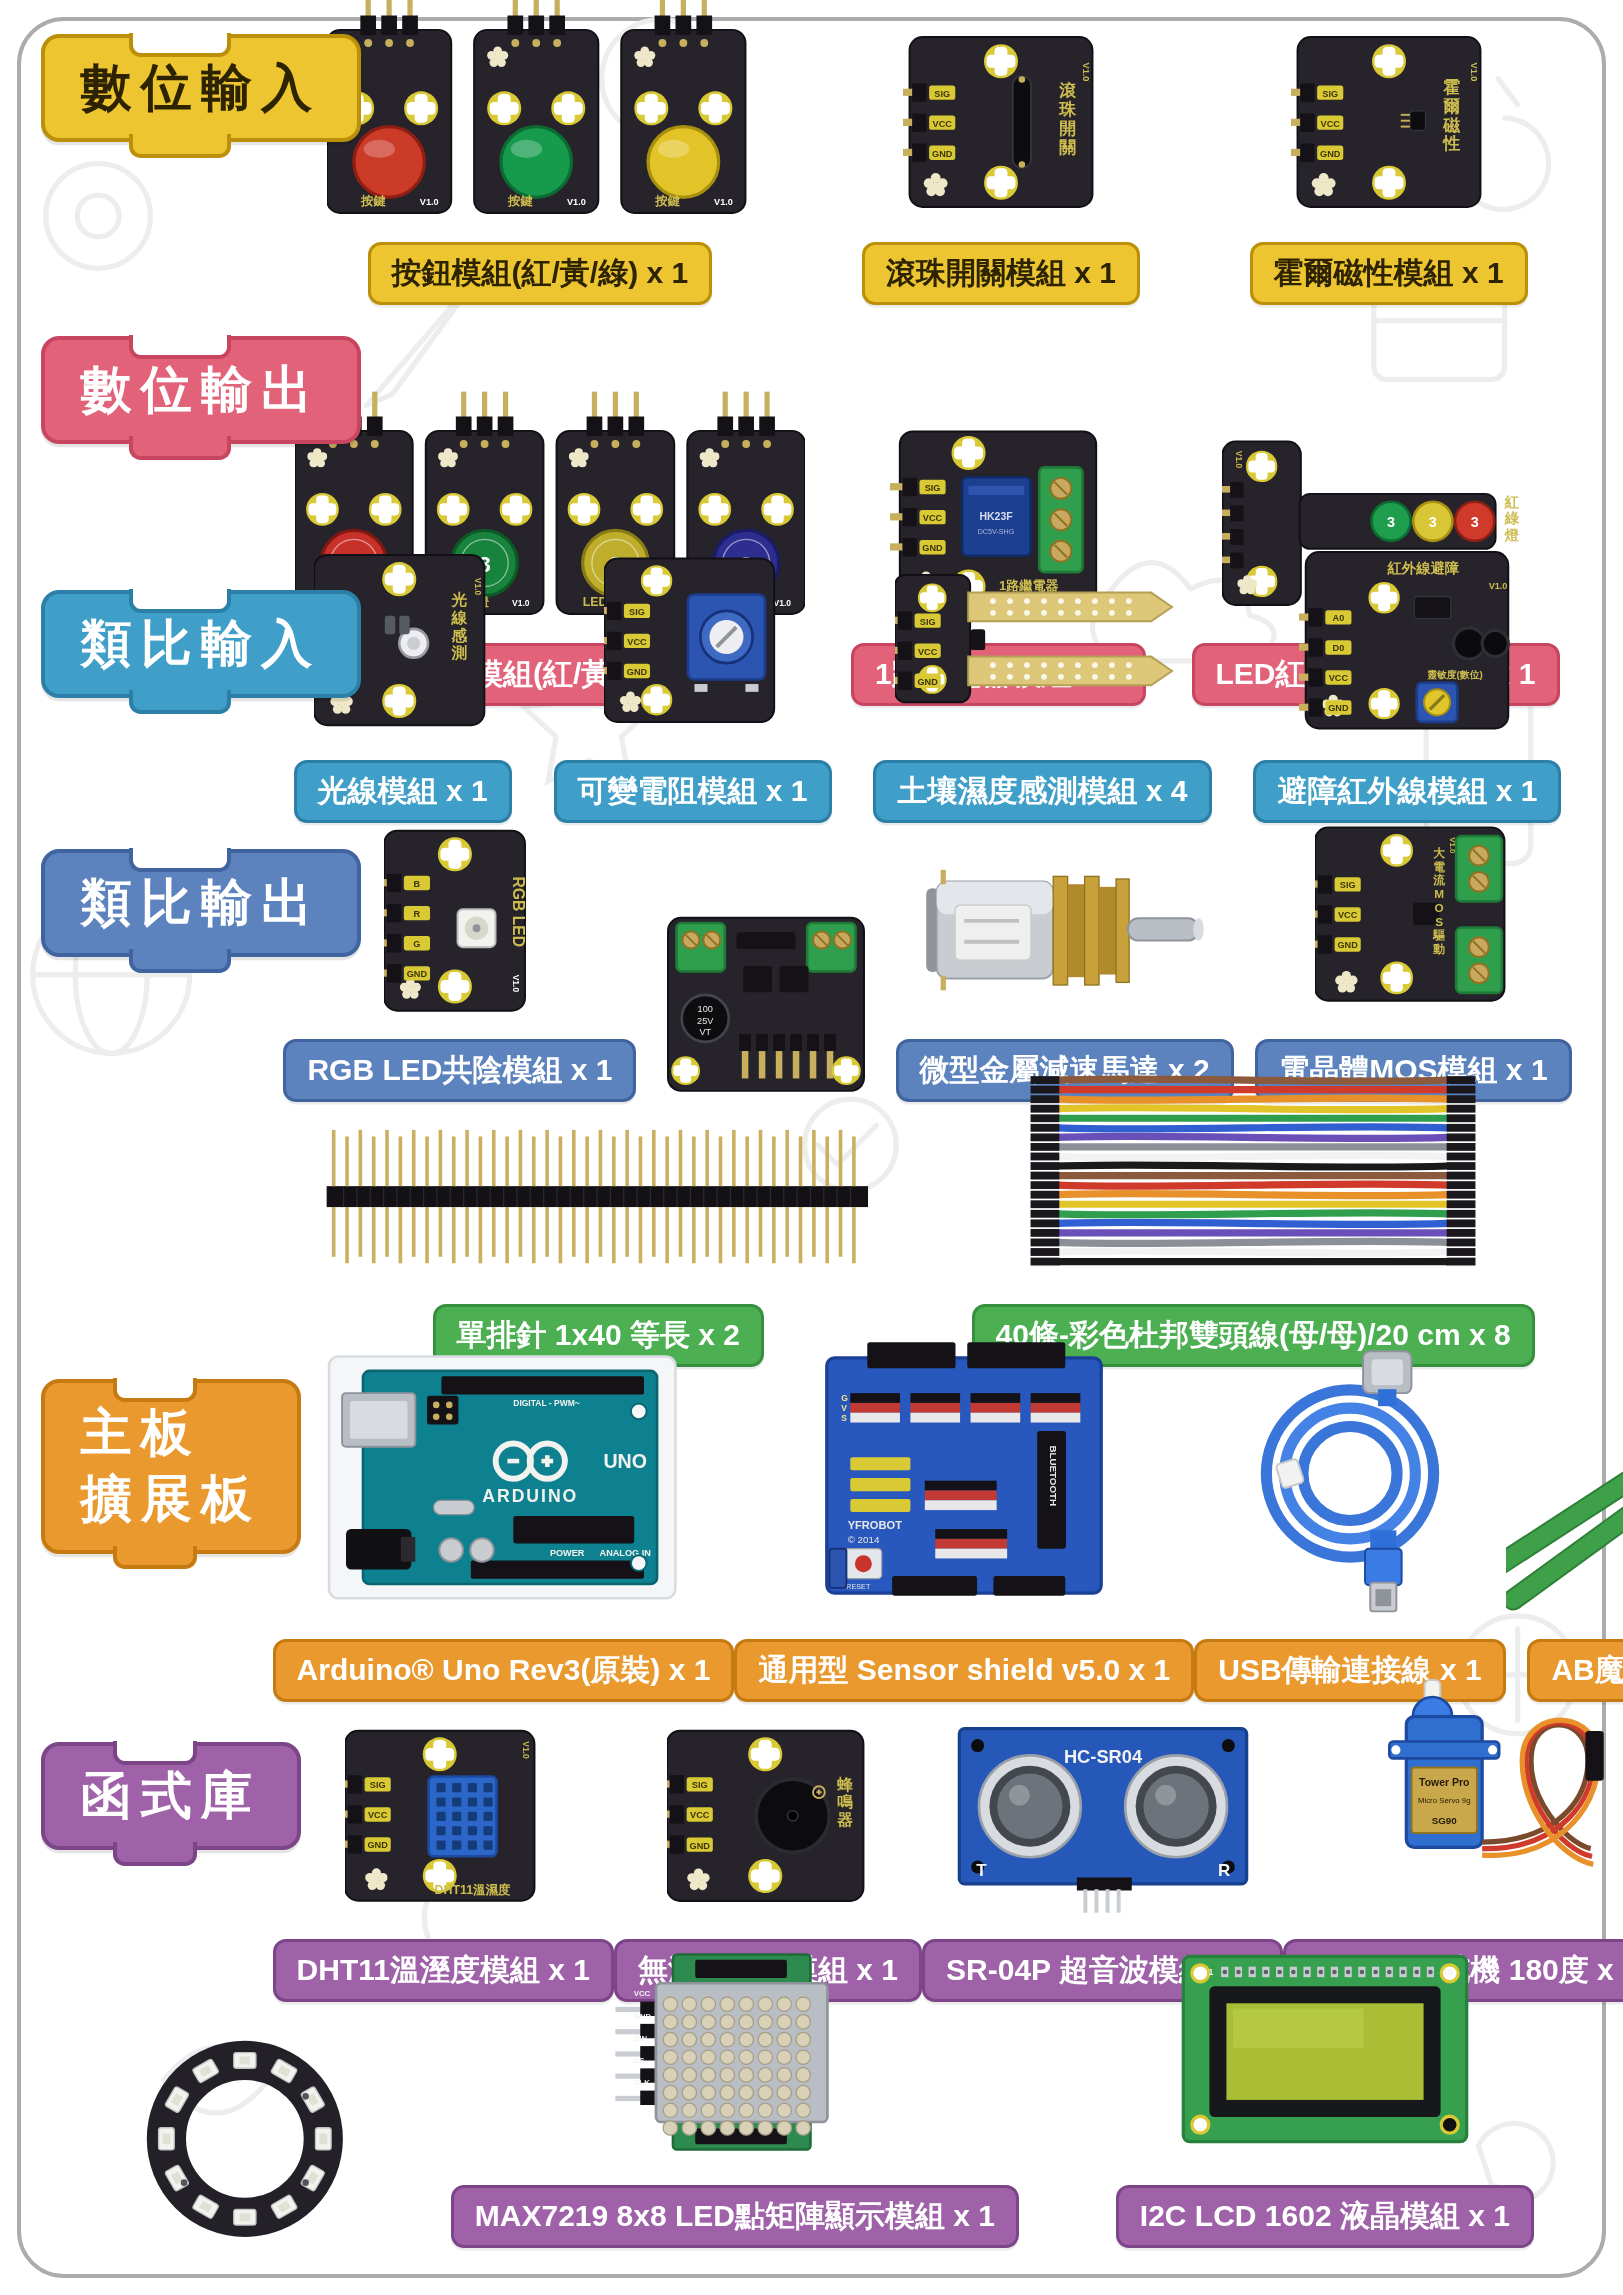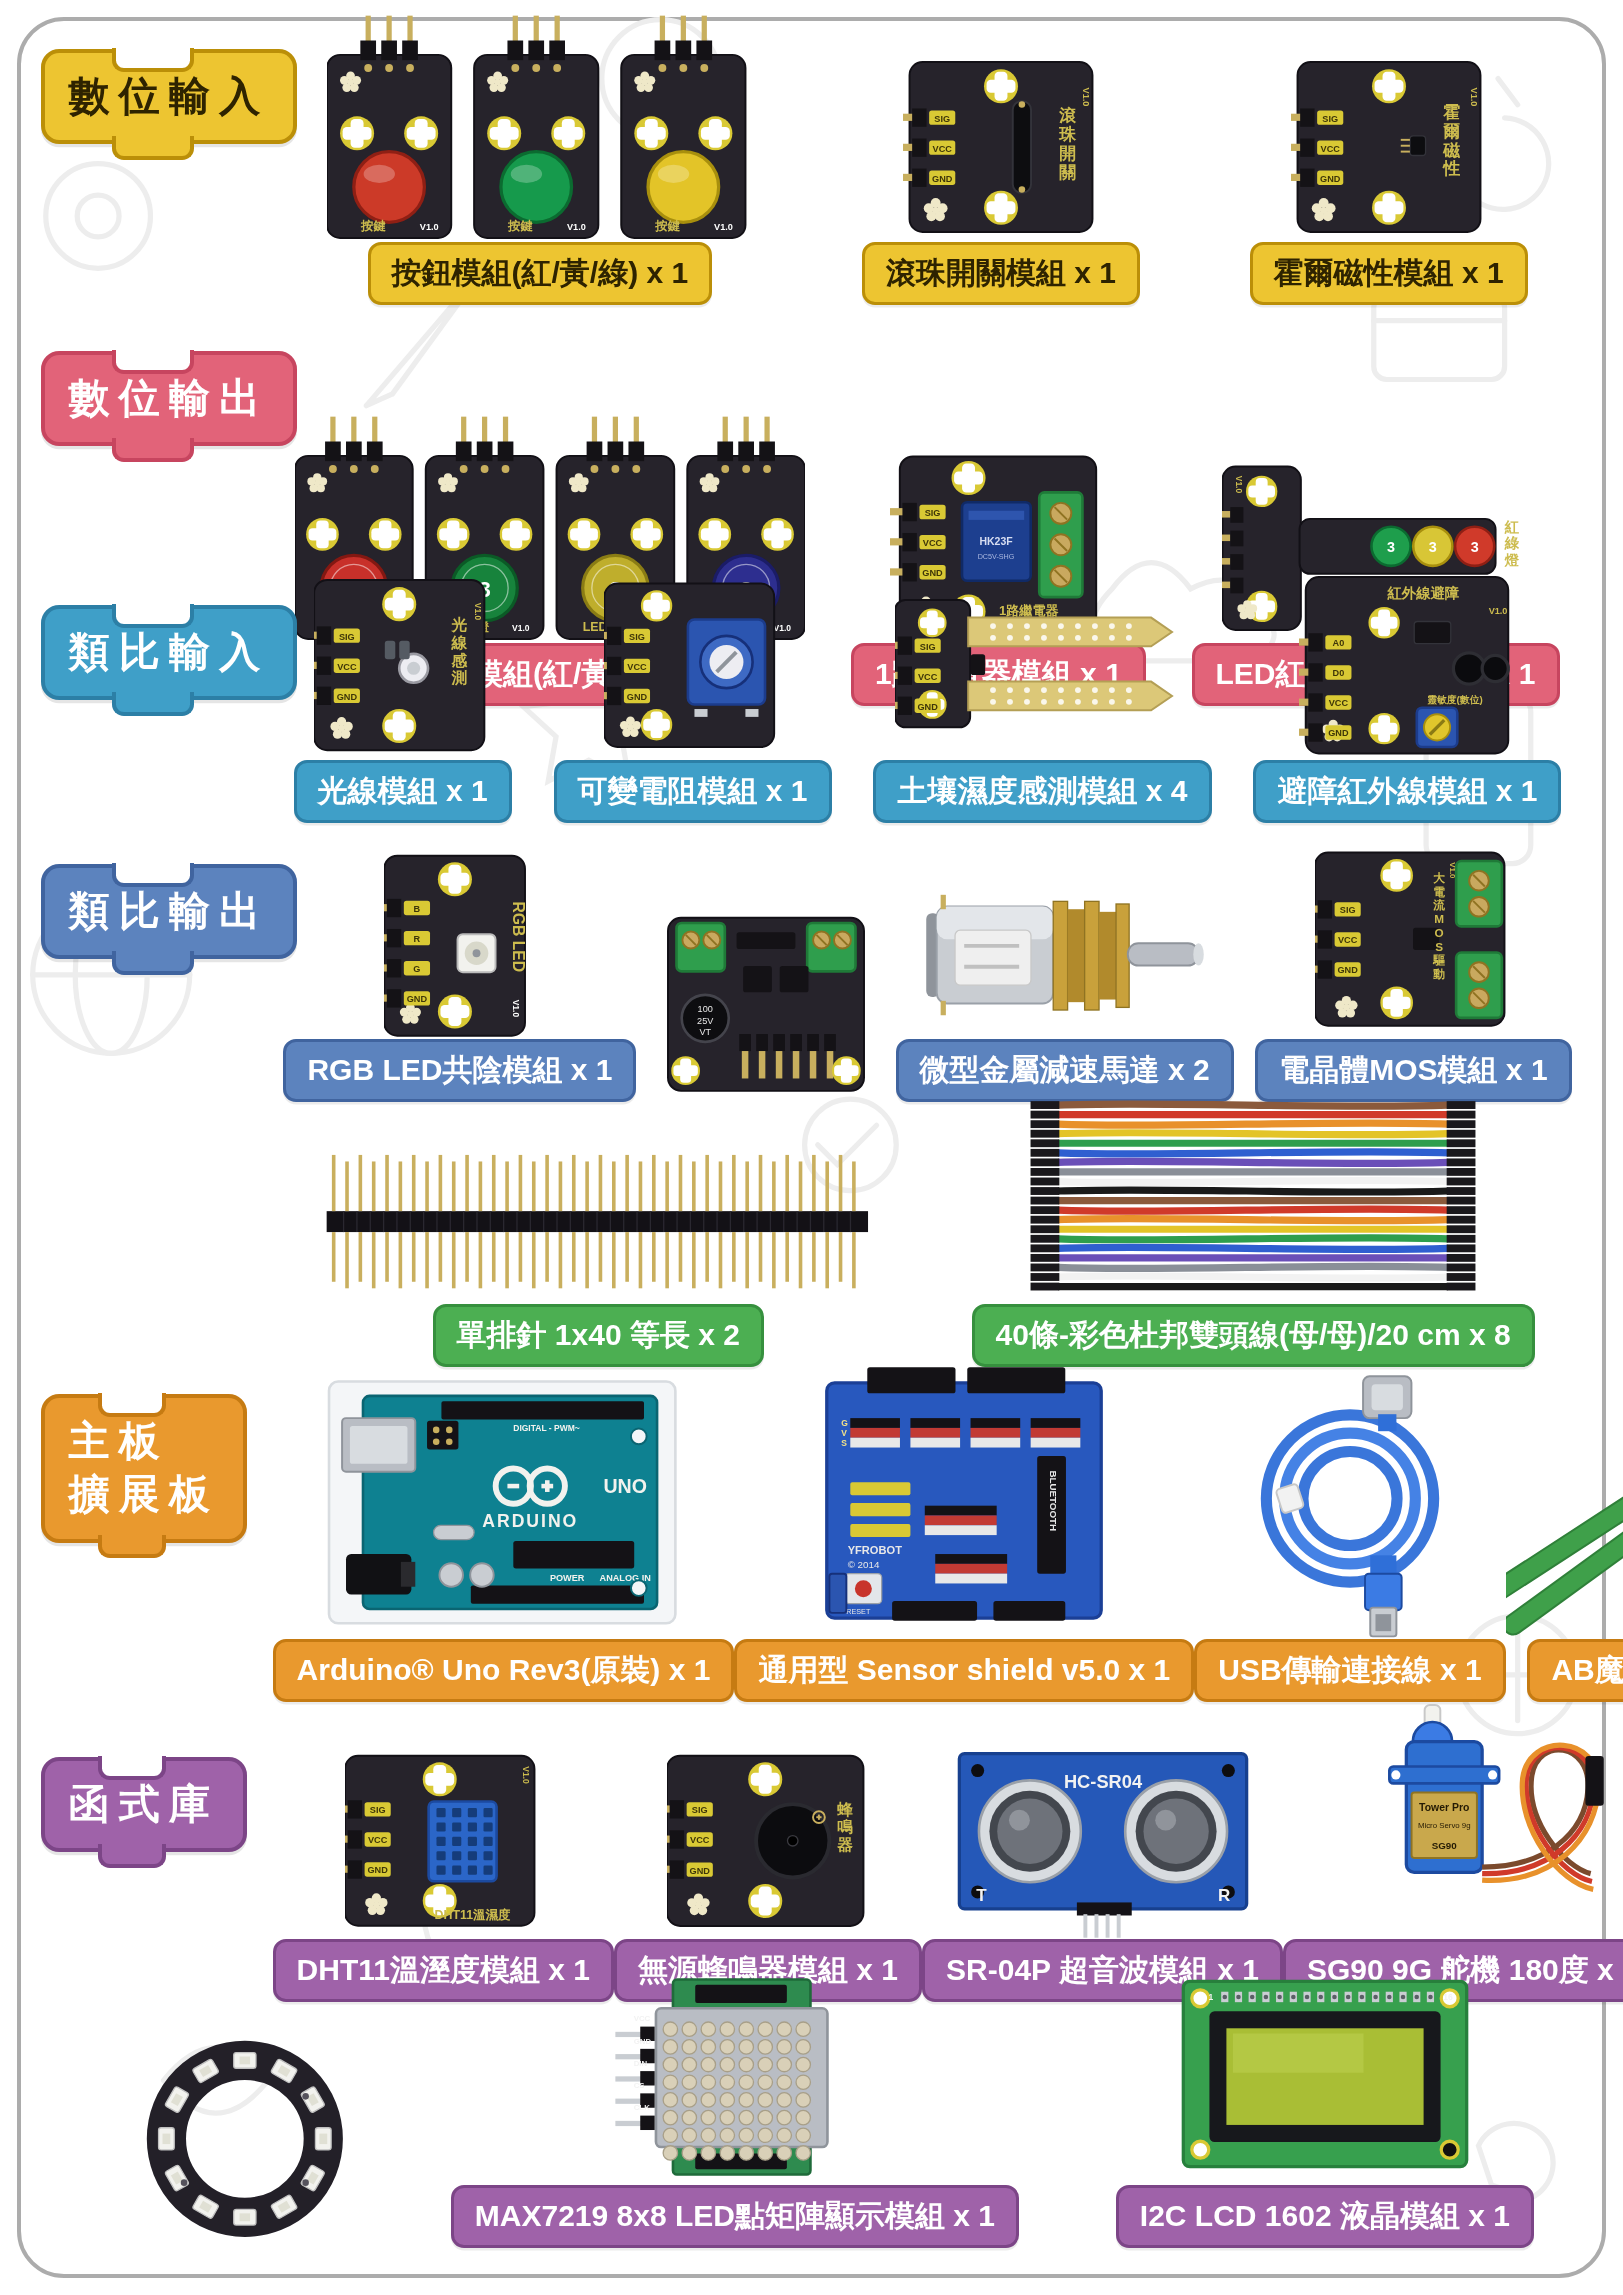--- a/index.html
+++ b/index.html
@@ -18,44 +18,45 @@
   #row-digital-input {top:30px;   height:275px;}
   #row-digital-output{top:332px;  height:374px;}
   #row-analog-input  {top:586px;  height:237px;}
   #row-analog-output {top:845px; height:257px;}
   #row-wires         {top:1133px; height:234px;}
   #row-boards        {top:1375px; height:327px;}
   #row-libraries     {top:1738px; height:264px;}
   #row-libraries-2   {top:2014px; height:234px;}
 
   .badge{
-    position:absolute;left:17px;top:19px;z-index:3;
+    position:absolute;left:17px;top:4px;z-index:3;
     background:var(--fill);border:4.6px solid var(--edge);color:var(--text);
-    border-radius:18.3px;padding:17px 24px;
-    font-size:41px;font-weight:bold;letter-spacing:9.2px;line-height:1.3;
+    border-radius:18.3px;padding:17px 36px;
+    font-size:51px;font-weight:bold;letter-spacing:9.2px;line-height:1.3;
     box-shadow:0 3.3px 0 rgba(0,0,0,0.10);
   }
   .badge::before{
     content:"";position:absolute;top:-4.6px;left:27%;width:30%;height:19.6px;
     background:#ffffff;border:4.6px solid var(--edge);border-top:none;
     border-radius:0 0 11.8px 11.8px;
   }
   .badge::after{
     content:"";position:absolute;bottom:-19.6px;left:27%;width:30%;height:19.6px;
     background:var(--fill);border:4.6px solid var(--edge);border-top:none;
     border-radius:0 0 11.8px 11.8px;
   }
   .items{
     position:absolute;left:249px;right:17px;top:0;bottom:0;
     display:flex;justify-content:space-around;align-items:stretch;
   }
   #row-libraries-2 .items{left:65px;}
   .item{display:flex;flex-direction:column;align-items:center;justify-content:flex-end;}
   .item-image{display:flex;align-items:flex-end;justify-content:center;}
   .pill{
+    margin-top:25px;
     background:var(--fill);border:3.9px solid var(--edge);color:var(--text);
     border-radius:13px;padding:7.9px 21px;
     font-size:30px;font-weight:bold;white-space:nowrap;
     box-shadow:0 2.6px 0 rgba(0,0,0,0.08);
   }
 </style>
 </head>
 <body>
 
 <div class="frame"></div>

